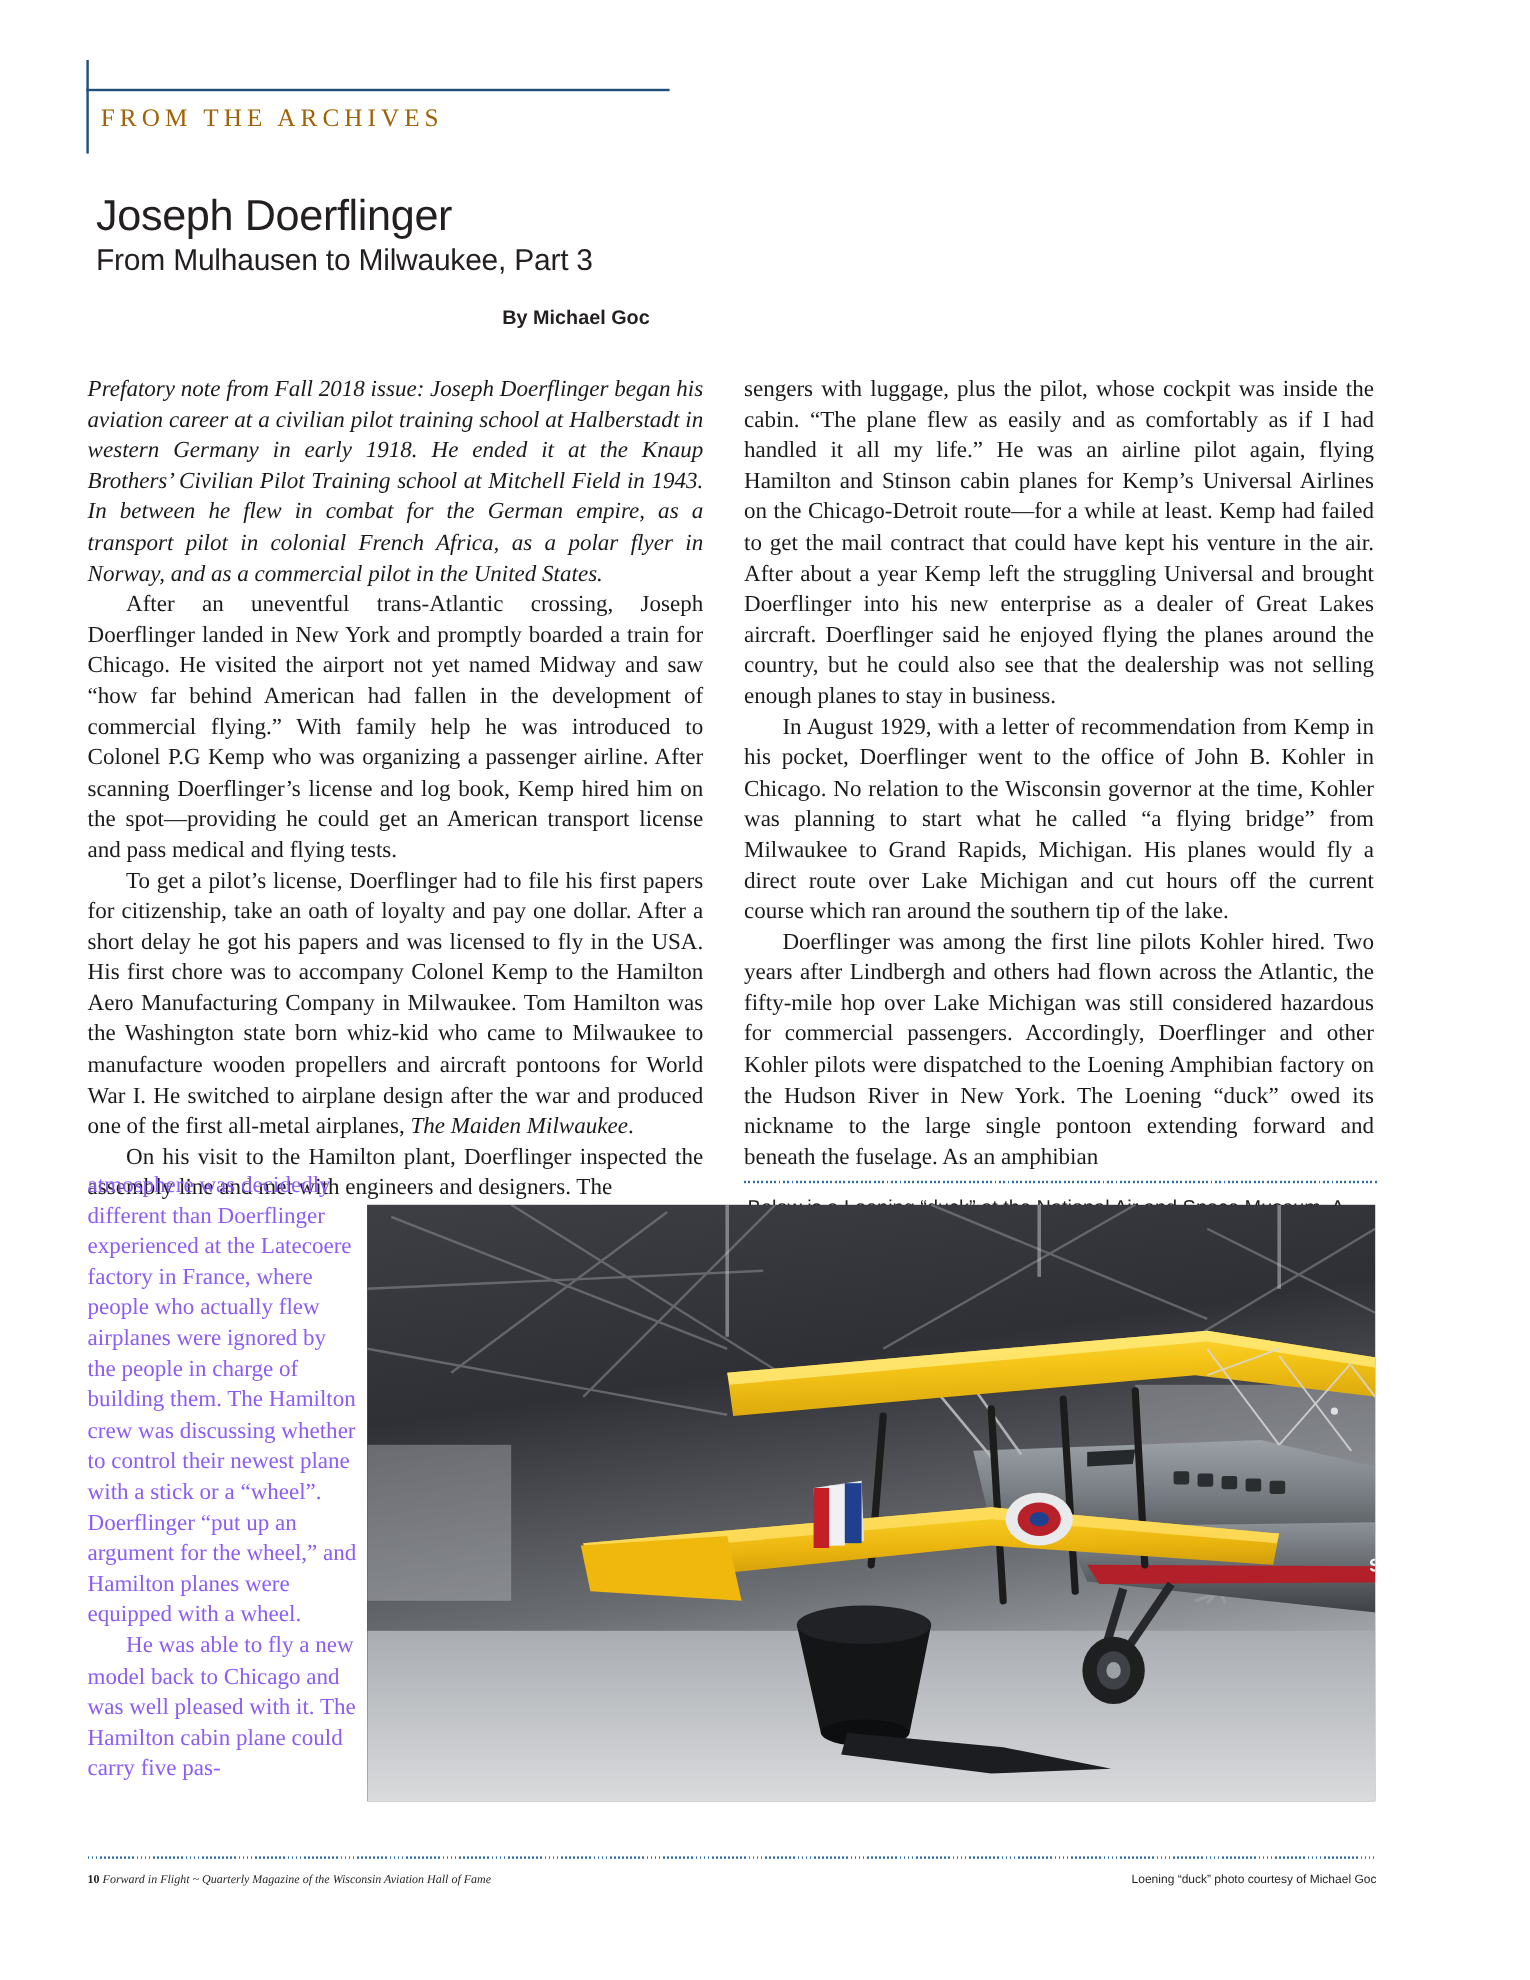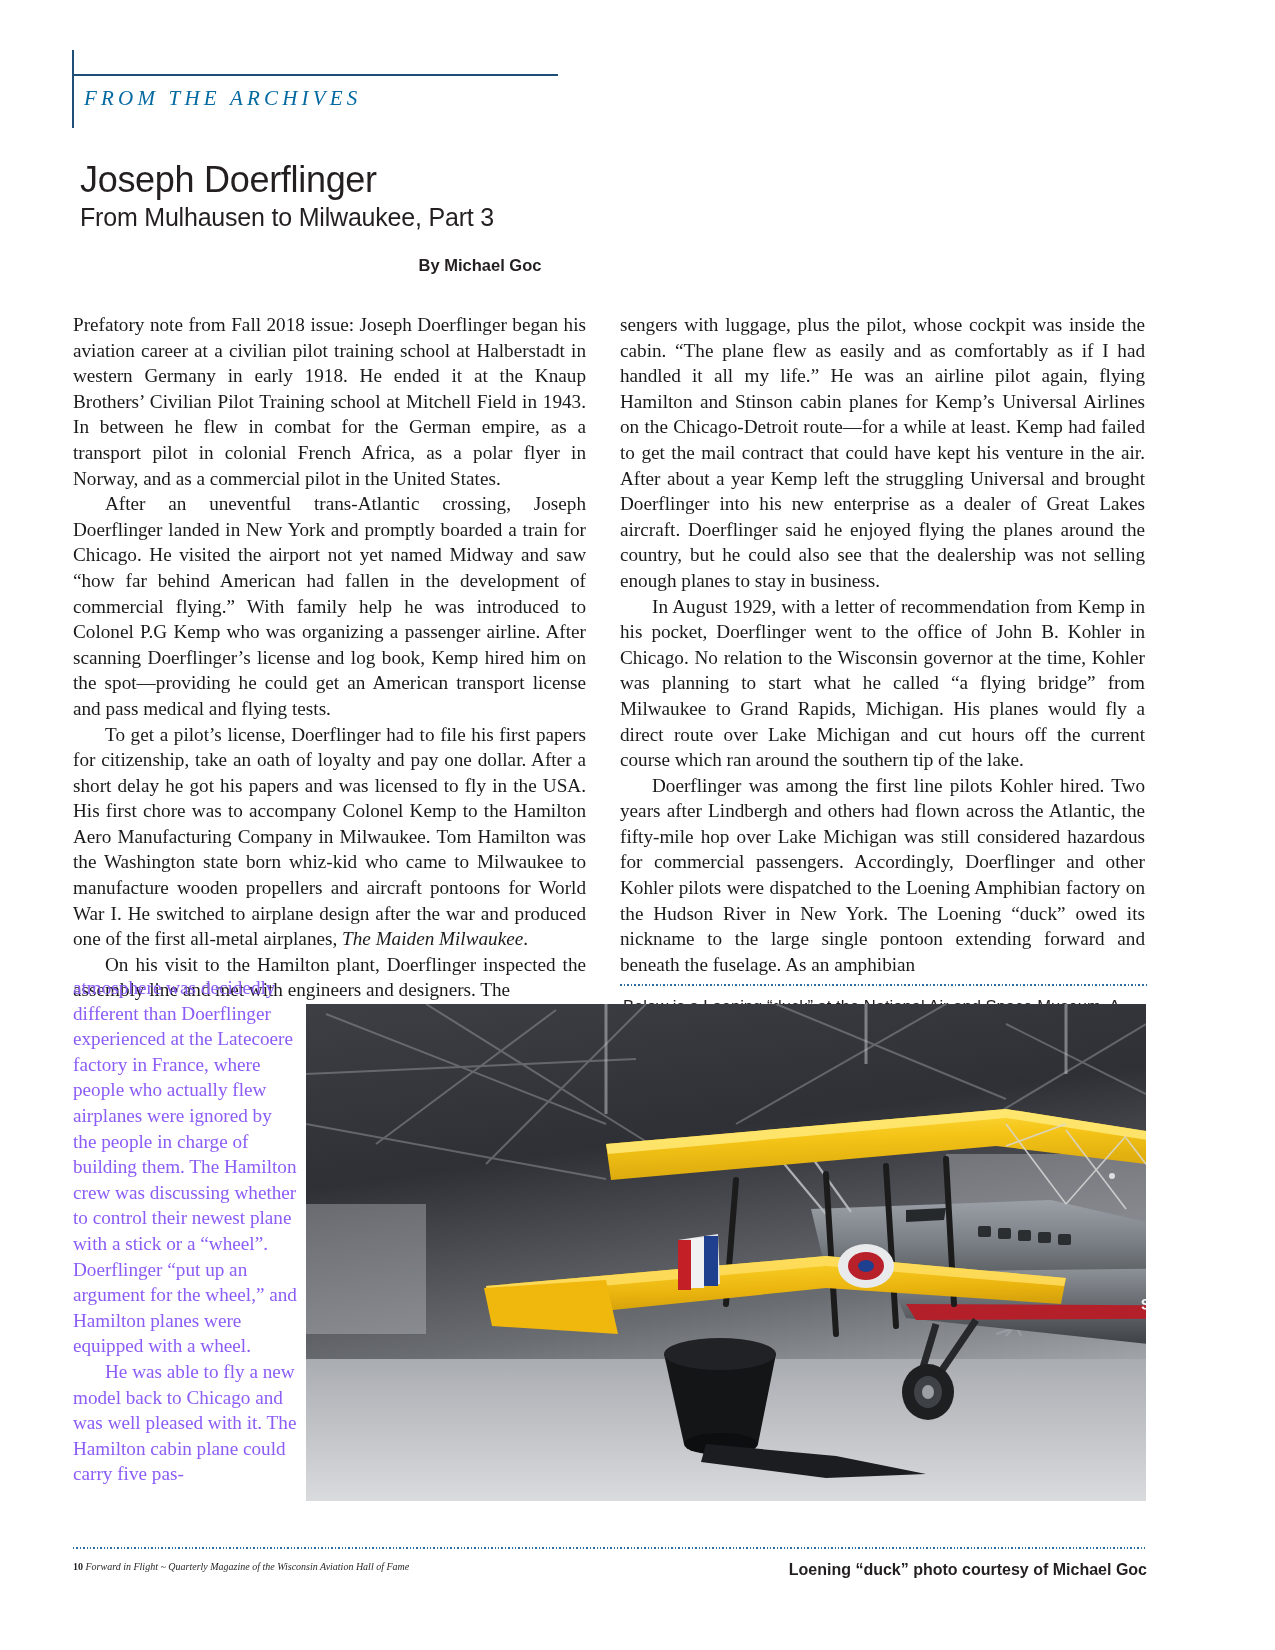--- a/index.html
+++ b/index.html
@@ -40,23 +40,22 @@
     height: 2px;
     background: #1f4e79;
   }
   .kicker-text {
     position: absolute;
     left: 12px;
     top: 36px;
     font-family: "Liberation Serif", serif;
     font-size: 21px;
     letter-spacing: 4.2px;
-    color: #0369a1;
+    color: #a16207;
     white-space: nowrap;
-    font-style: italic;
   }
 
   
   .title-block {
     position: absolute;
     left: 80px;
     top: 160px;
     width: 800px;
   }
   .headline {
@@ -110,20 +109,21 @@
     text-align: justify;
     text-justify: inter-word;
   }
   .col-left p, .col-right p {
     margin: 0;
   }
   .col-left p + p, .col-right p + p {
     text-indent: 32px;
   }
   .prefatory {
+    font-style: italic;
   }
   .italic { font-style: italic; }
 
   
   .col-left-narrow {
     position: absolute;
     left: 73px;
     top: 975px;
     width: 226px;
     font-size: 19.2px;
@@ -191,24 +191,23 @@
     font-style: normal;
   }
   .footer-left .ftxt {
     font-style: italic;
   }
   .footer-right {
     position: absolute;
     right: 128px;
     top: 1561px;
     font-family: "Liberation Sans", sans-serif;
-    font-size: 16px;
+    font-size: 10px;
     color: #231f20;
     white-space: nowrap;
-    font-weight: bold;
   }
 </style>
 </head>
 <body>
 
 <div class="page">
 
   <div class="kicker-wrap">
     <div class="kicker-rule-v"></div>
     <div class="kicker-rule-h"></div>

